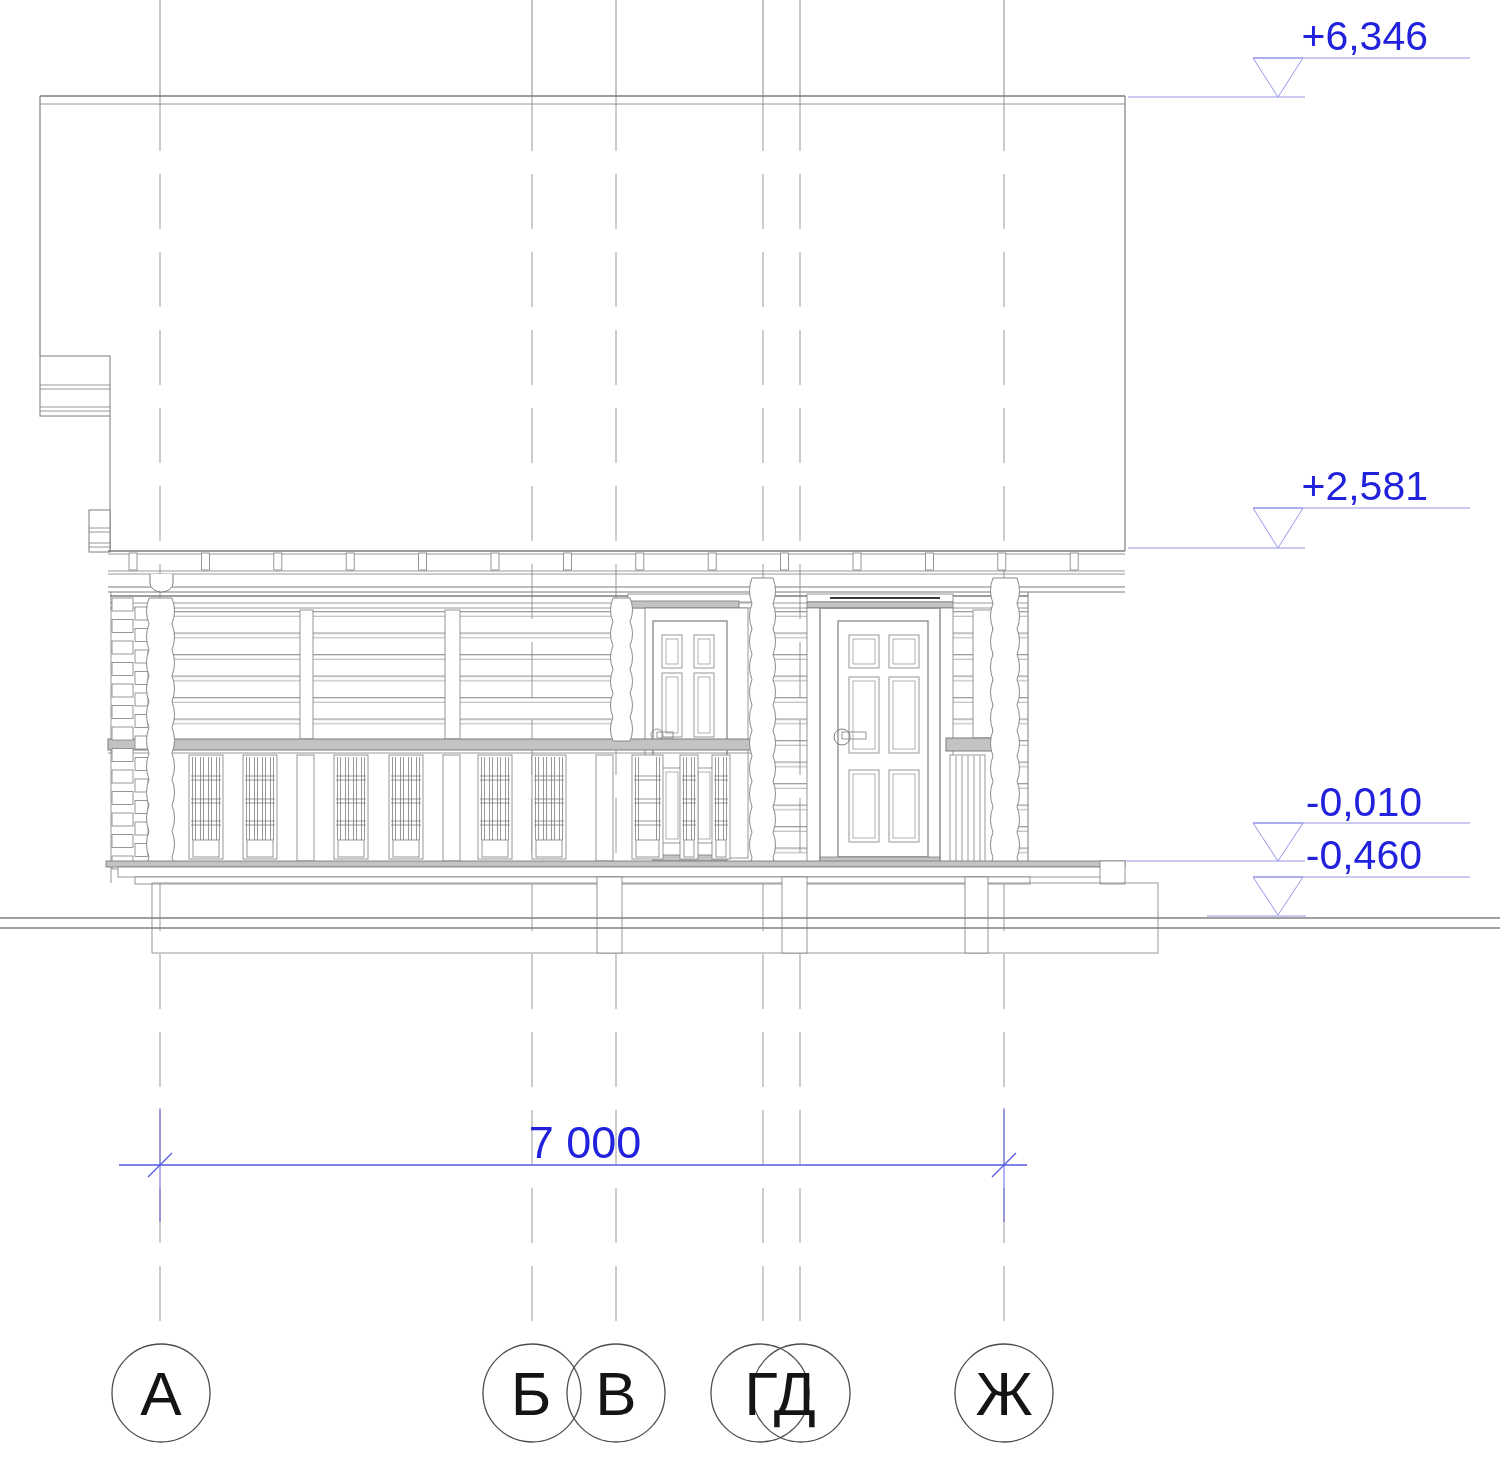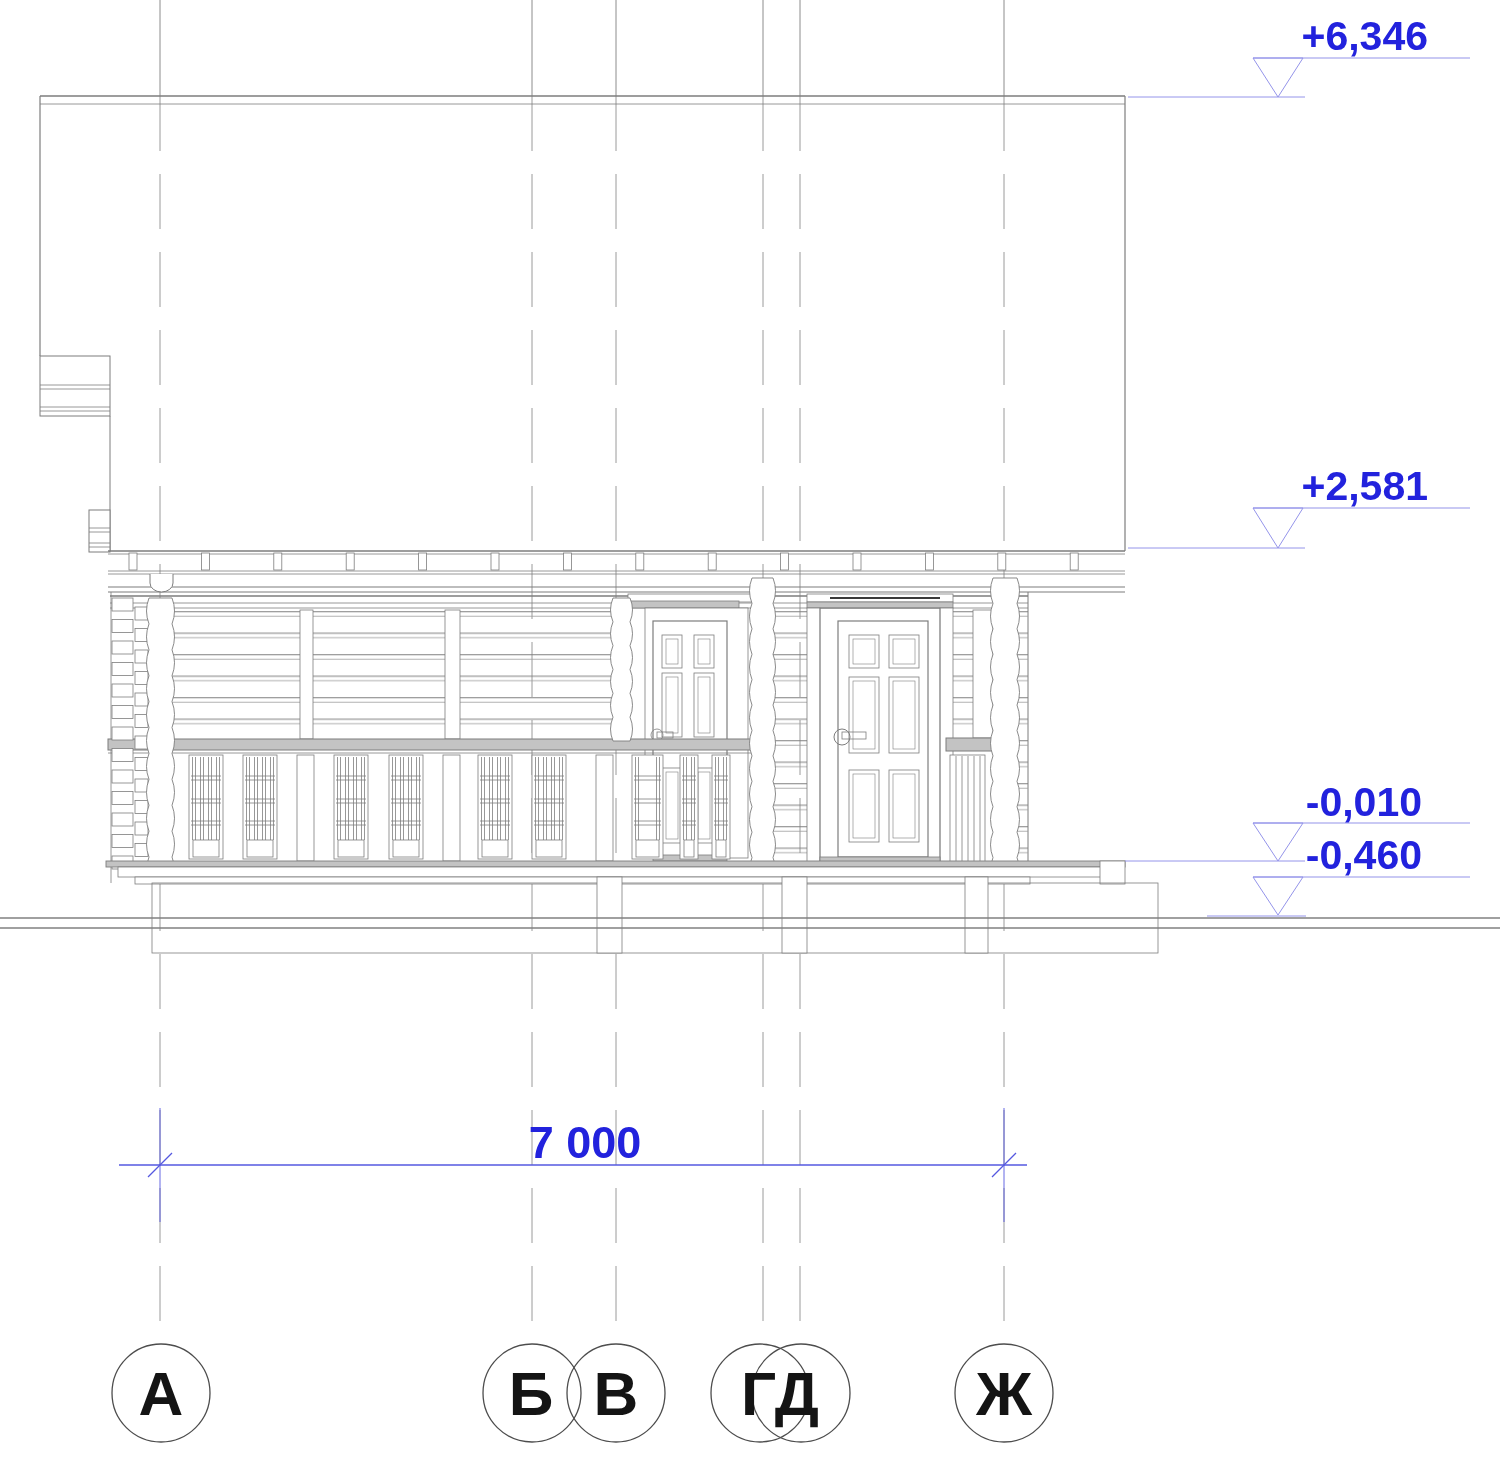--- a/index.html
+++ b/index.html
@@ -1,16 +1,16 @@
 <!DOCTYPE html>
 <html style="--blue: #2222dd; --leader: #9494ea; --dim: #5558e0; --line: #7d7d7d; --fill-light: #c3c3c3; --bubble-stroke: #4d4d4d; --bubble-text: #141414;"><head>
 <meta charset="utf-8">
 <style>
   html,body{margin:0;padding:0;background:#ffffff;}
-  .page{width:1500px;height:1469px;position:relative;background:#fff;overflow:hidden;font-weight:bold;}
+  .page{width:1500px;height:1469px;position:relative;background:#fff;overflow:hidden;}
   svg{display:block;font-family:"Liberation Sans",sans-serif;}
   .ln{stroke:var(--line);fill:none;}
   .lnf{stroke:var(--line);fill:#ffffff;}
   .gray{stroke:var(--line);fill:var(--fill-light);}
   .thin{stroke-width:.8;}
   .leader{stroke:var(--leader);stroke-width:1;fill:none;}
   .tri{stroke:var(--leader);stroke-width:1;fill:none;}
   .under{stroke:var(--leader);stroke-width:1.2;fill:none;}
   .dimln{stroke:var(--dim);stroke-width:1.3;fill:none;}
   .elev{font-size:41px;fill:var(--blue);text-anchor:end;}

